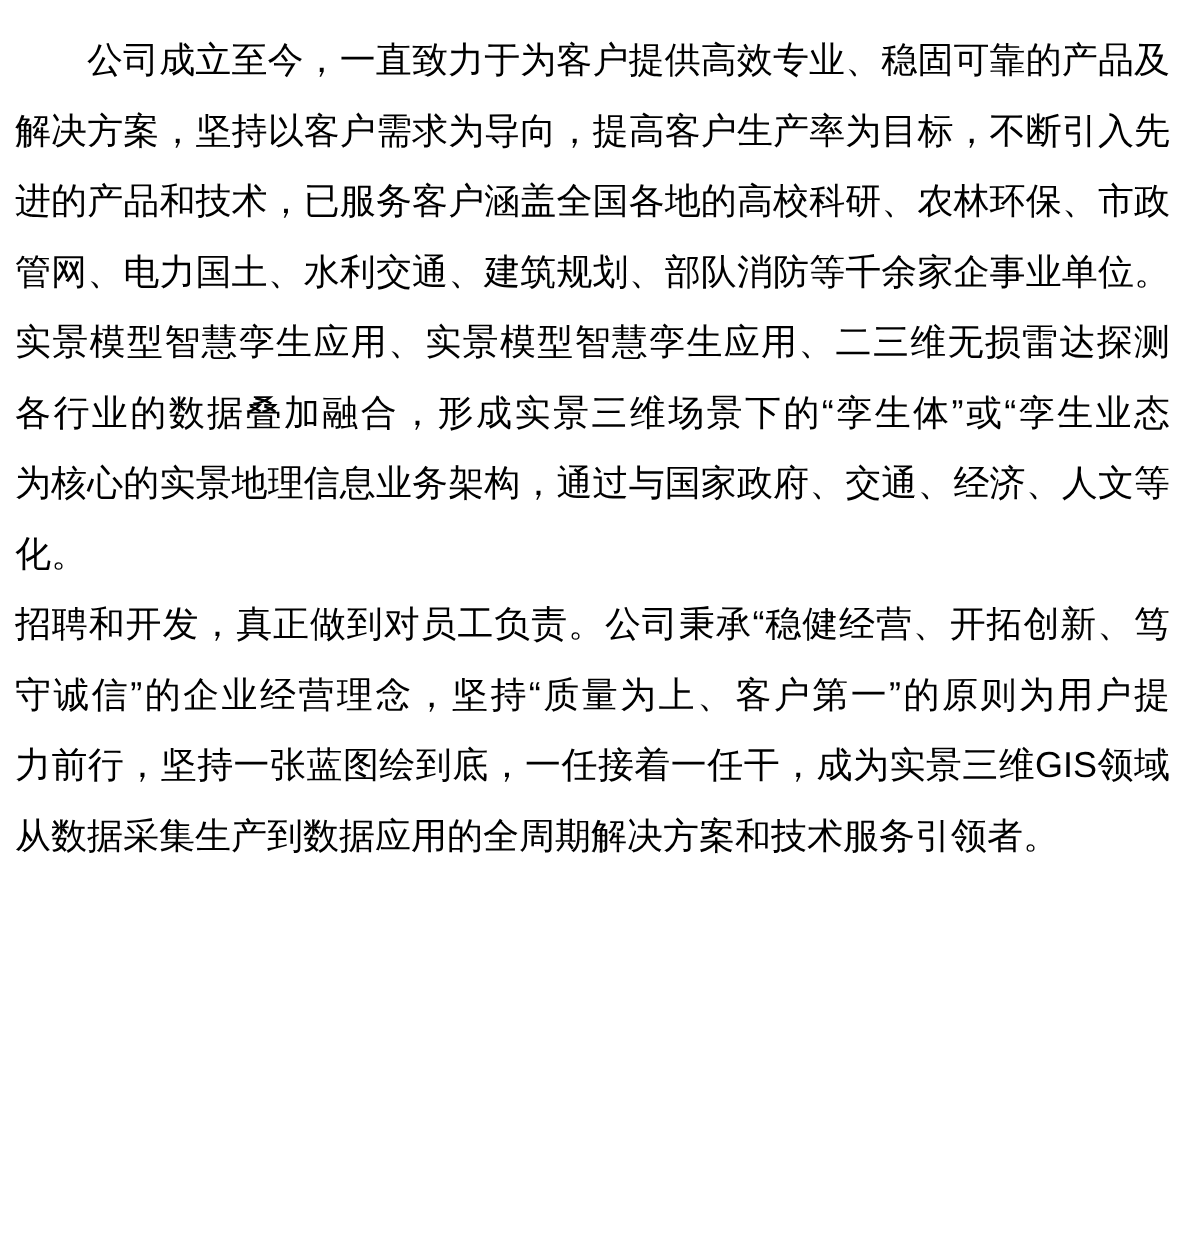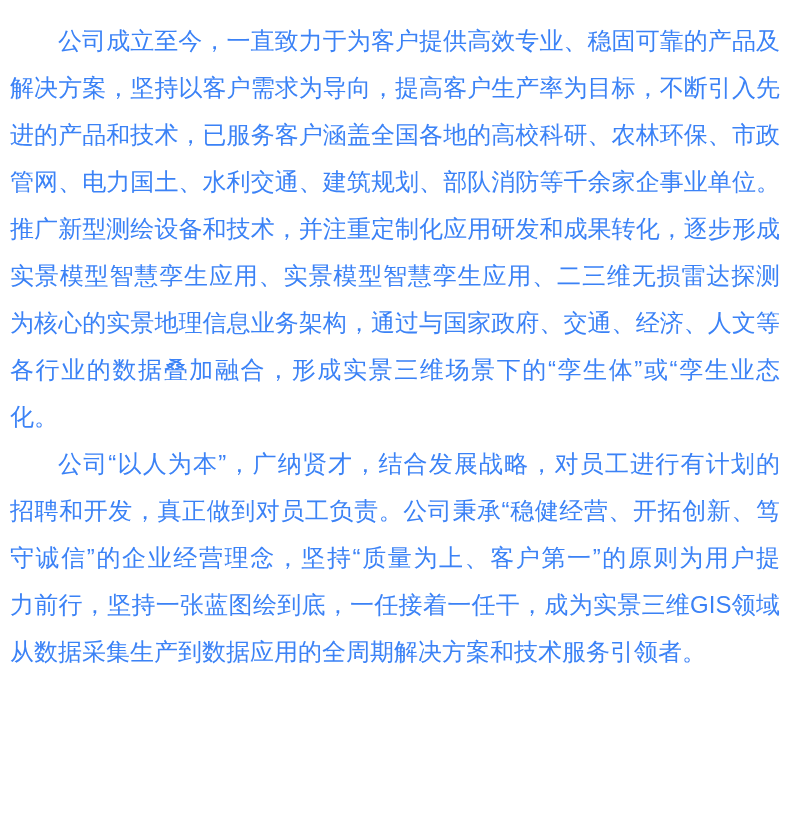--- a/index.html
+++ b/index.html
@@ -6,21 +6,21 @@
     margin: 0;
     padding: 0;
     background: #ffffff;
   }
   .page {
     width: 790px;
     height: 835px;
     box-sizing: border-box;
     padding: 17px 10px 0 10px;
     background: #ffffff;
-    color: #3b82f6;
+    color: #000000;
     font-family: "Liberation Sans", sans-serif;
     font-size: 24px;
     overflow: hidden;
   }
   .paragraph {
     margin: 0;
     padding: 0;
   }
   .line {
     height: 47px;
@@ -44,28 +44,26 @@
 </head>
 <body>
 
 <div class="page">
 
   <div class="paragraph">
     <div class="line indent">公司成立至今，一直致力于为客户提供高效专业、稳固可靠的产品及</div>
     <div class="line">解决方案，坚持以客户需求为导向，提高客户生产率为目标，不断引入先</div>
     <div class="line">进的产品和技术，已服务客户涵盖全国各地的高校科研、农林环保、市政</div>
     <div class="line">管网、电力国土、水利交通、建筑规划、部队消防等千余家企事业单位。</div>
-    <div class="line">推广新型测绘设备和技术，并注重定制化应用研发和成果转化，逐步形成</div>
     <div class="line">实景模型智慧孪生应用、实景模型智慧孪生应用、二三维无损雷达探测</div>
+    <div class="line">各行业的数据叠加融合，形成实景三维场景下的“孪生体”或“孪生业态</div>
     <div class="line">为核心的实景地理信息业务架构，通过与国家政府、交通、经济、人文等</div>
-    <div class="line">各行业的数据叠加融合，形成实景三维场景下的“孪生体”或“孪生业态</div>
     <div class="line para-end">化。</div>
   </div>
 
   <div class="paragraph">
-    <div class="line indent">公司“以人为本”，广纳贤才，结合发展战略，对员工进行有计划的</div>
     <div class="line">招聘和开发，真正做到对员工负责。公司秉承“稳健经营、开拓创新、笃</div>
     <div class="line">守诚信”的企业经营理念，坚持“质量为上、客户第一”的原则为用户提</div>
     <div class="line">力前行，坚持一张蓝图绘到底，一任接着一任干，成为实景三维GIS领域</div>
     <div class="line para-end">从数据采集生产到数据应用的全周期解决方案和技术服务引领者。</div>
   </div>
 
 </div>
 
 </body></html>

